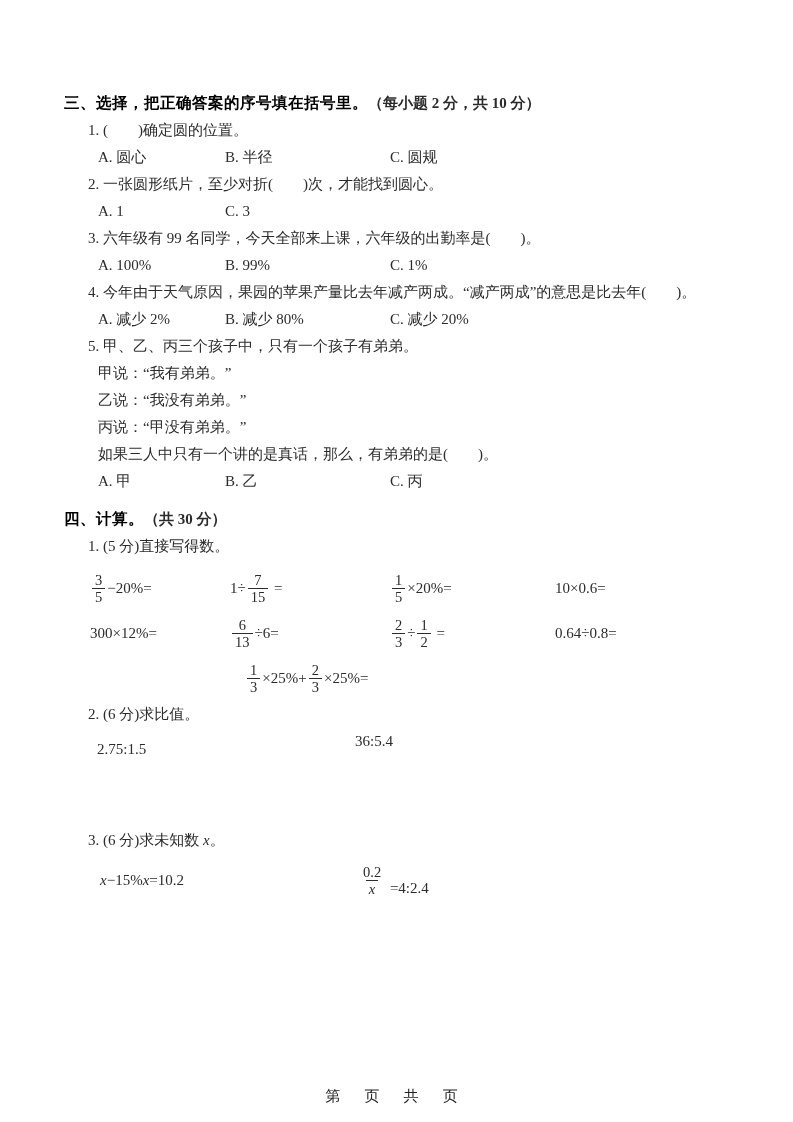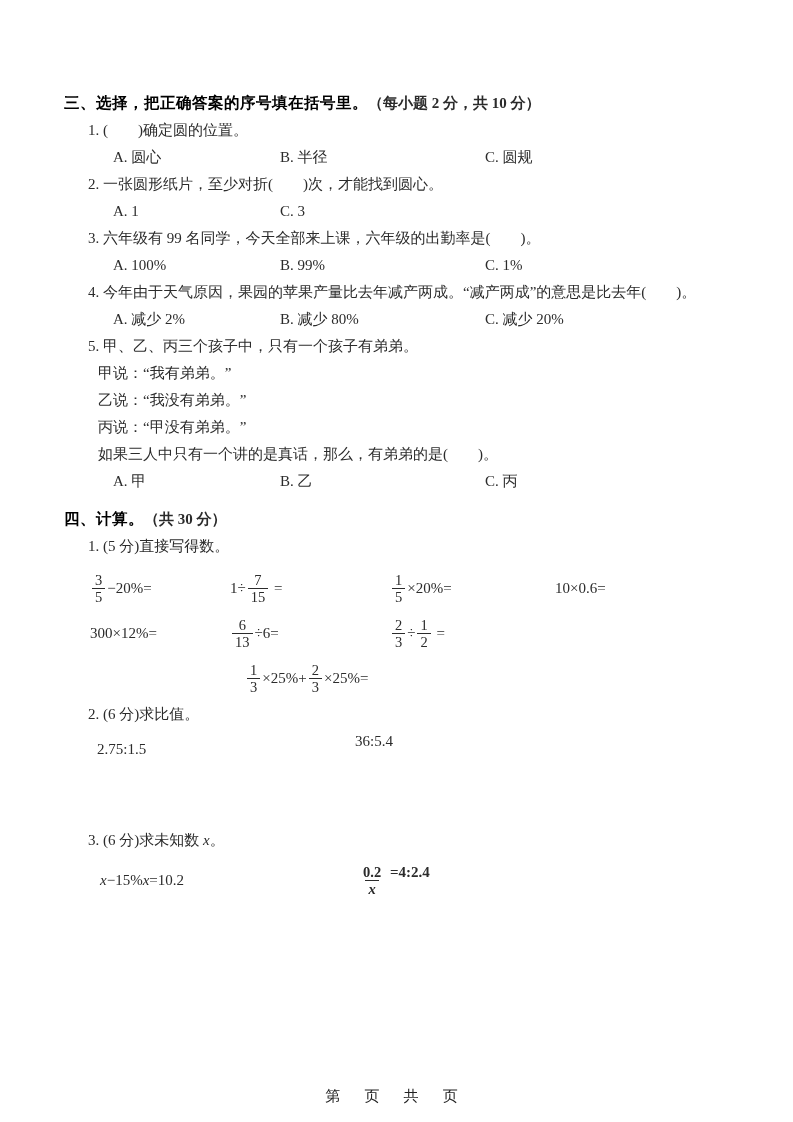--- a/index.html
+++ b/index.html
@@ -5,21 +5,21 @@
   html,body{margin:0;padding:0;background:#e8e8e8;}
   .page{
     width:793px;height:1122px;background:#ffffff;position:relative;
     overflow:hidden;margin:0 auto;
     font-family:"Liberation Serif","DejaVu Serif",serif;color:#2b2b2b;
   }
   .content{position:absolute;left:64px;top:89px;right:26px;font-size:15px;}
   .line{line-height:27px;white-space:pre;}
   .q{margin-left:24px;}
   .stmt{margin-left:34px;}
-  .opts{display:flex;margin-left:49px;line-height:27px;white-space:pre;gap:40px;}
+  .opts{display:flex;margin-left:34px;line-height:27px;white-space:pre;}
   .optA{width:127px;}
   .optB{width:165px;}
   .optC{flex:1;}
   .sec-title{line-height:27px;white-space:pre;}
   .sec-title .bold{
     font-weight:bold;font-family:"Liberation Sans","DejaVu Sans",sans-serif;
     font-size:15.5px;color:#000000;letter-spacing:.5px;
   }
   .sec-title .note{font-size:15px;font-weight:bold;}
   .sec2{margin-top:10px;}
@@ -31,21 +31,21 @@
     vertical-align:middle;margin:0 2px;line-height:1.12;font-size:14.5px;
   }
   .frac .num,.frac .den{display:block;padding:0 3px;}
   .frac .den{border-top:1px solid #2b2b2b;}
   .it{font-style:italic;}
   .pair-line{display:flex;line-height:27px;margin-left:33px;white-space:pre;}
   .pair-left{width:258px;margin-top:8px;}
   .sub3{margin-top:64px;}
   .unknown-line{display:flex;align-items:center;height:45px;margin-left:36px;margin-top:4px;white-space:pre;}
   .unknown-left{width:258px;display:flex;align-items:center;}
-  .unknown-right{display:flex;align-items:flex-start;font-weight:bold;}
+  .unknown-right{display:flex;align-items:flex-end;}
   .footer{
     position:absolute;bottom:16px;left:0;width:100%;text-align:center;
     font-size:15px;letter-spacing:10px;white-space:pre;color:#222;
     font-family:"Liberation Sans","DejaVu Sans",sans-serif;
   }
 </style>
 </head>
 <body>
 
 <div class="page">
@@ -96,20 +96,21 @@
     <div class="line q">1. (5 分)直接写得数。</div>
 
     <div class="calc-grid">
       <div class="cell"><span class="frac"><span class="num">3</span><span class="den">5</span></span><span>−20%=</span></div>
       <div class="cell"><span>1÷</span><span class="frac"><span class="num">7</span><span class="den">15</span></span><span> =</span></div>
       <div class="cell"><span class="frac"><span class="num">1</span><span class="den">5</span></span><span>×20%=</span></div>
       <div class="cell"><span>10×0.6=</span></div>
       <div class="cell"><span>300×12%=</span></div>
       <div class="cell"><span class="frac"><span class="num">6</span><span class="den">13</span></span><span>÷6=</span></div>
       <div class="cell"><span class="frac"><span class="num">2</span><span class="den">3</span></span><span>÷</span><span class="frac"><span class="num">1</span><span class="den">2</span></span><span> =</span></div>
+      <div class="cell"><span>0.64÷0.8=</span></div>
       <div class="cell span2"><span class="frac"><span class="num">1</span><span class="den">3</span></span><span>×25%+</span><span class="frac"><span class="num">2</span><span class="den">3</span></span><span>×25%=</span></div>
     </div>
 
     <div class="line q">2. (6 分)求比值。</div>
     <div class="pair-line">
       <span class="pair-left">2.75:1.5</span>
       <span class="pair-right">36:5.4</span>
     </div>
 
     <div class="line q sub3"><span>3. (6 分)求未知数 </span><span class="it">x</span><span>。</span></div>

